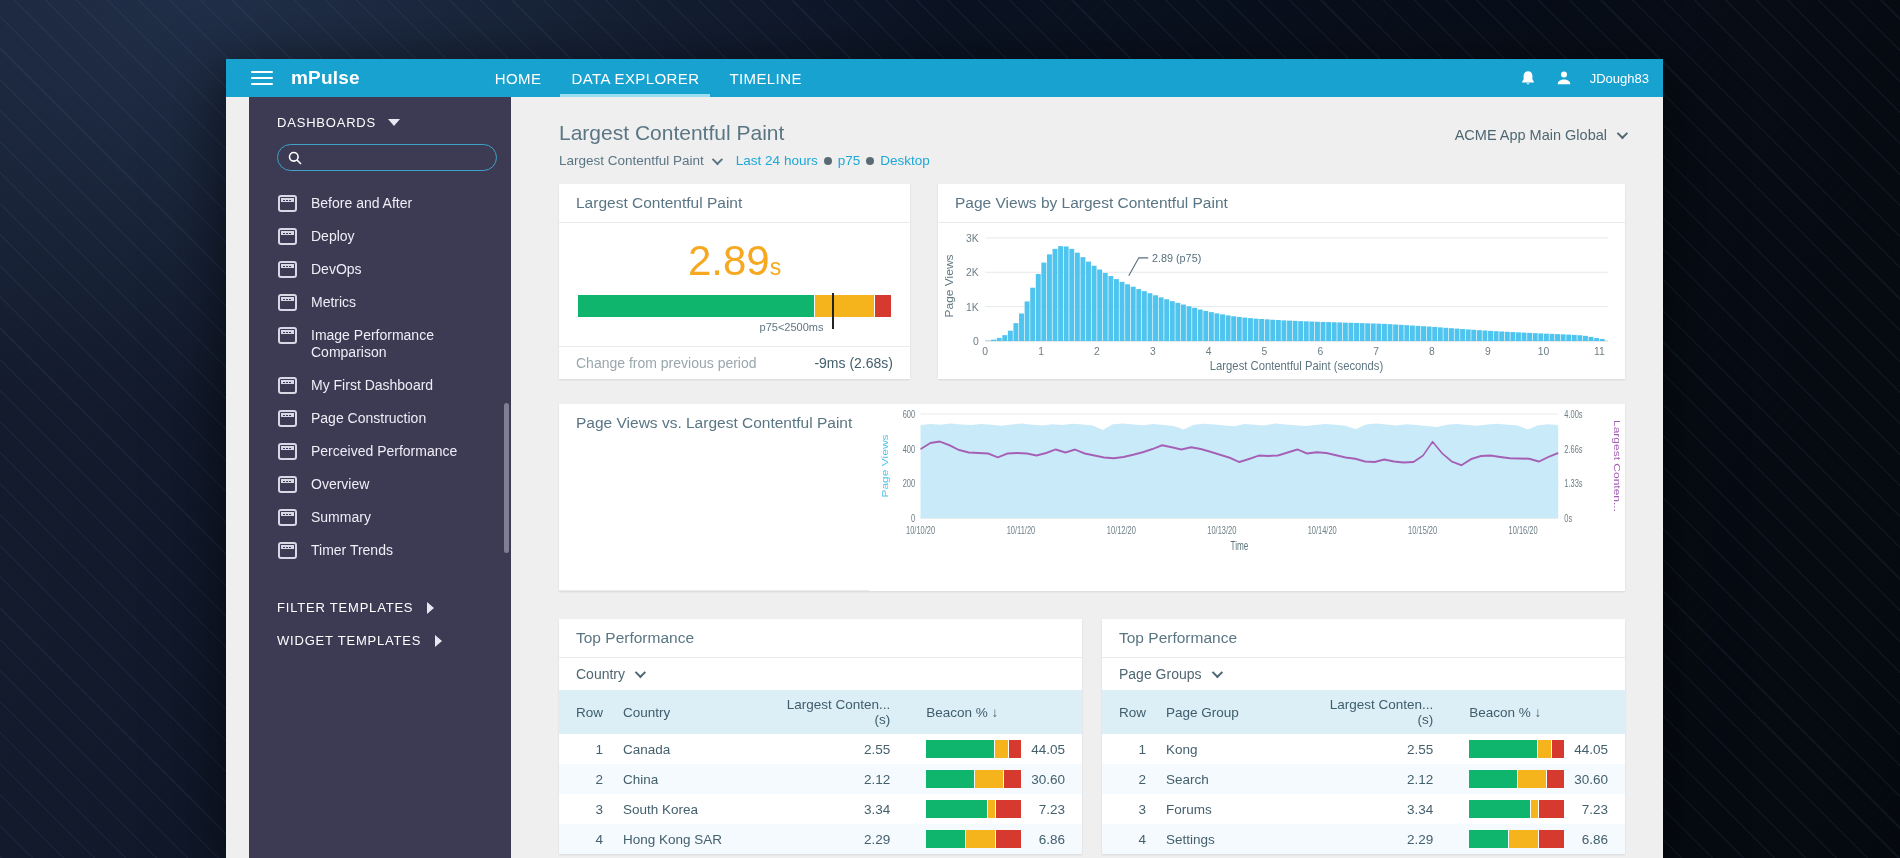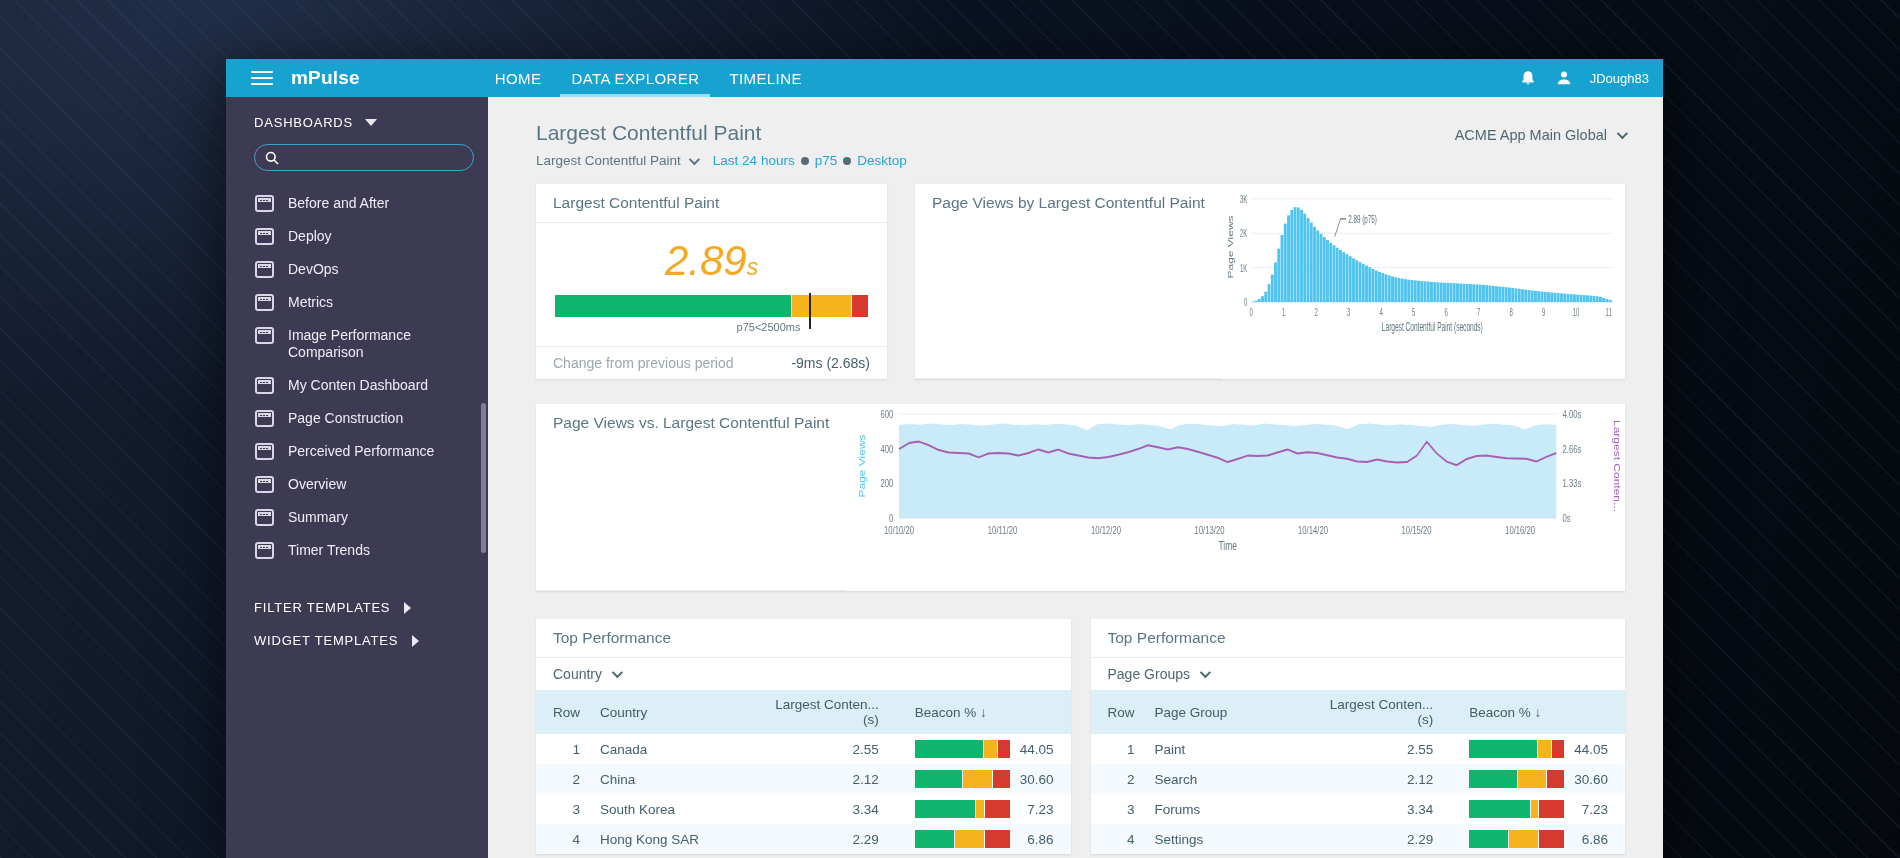--- a/index.html
+++ b/index.html
@@ -22,21 +22,21 @@
   .hamburger { width:22px; display:flex; flex-direction:column; justify-content:center; gap:4px; margin-left:25px; cursor:pointer; }
   .hamburger span { display:block; height:2px; background:#fff; border-radius:1px; }
   .brand { font-size:19px; font-weight:700; letter-spacing:0.2px; display:flex; align-items:center; margin-left:18px; }
   .topnav { display:flex; align-items:stretch; margin-left:120px; }
   .topnav .nav-item { display:flex; align-items:center; padding:0 15px; font-size:15px; letter-spacing:0.4px; position:relative; cursor:pointer; }
   .topnav .nav-item.active::after { content:""; position:absolute; left:4px; right:4px; bottom:0; height:3px; background:#9bdef2; }
   .topbar-right { margin-left:auto; display:flex; align-items:center; gap:16px; padding-right:14px; }
   .icon-btn { width:20px; height:20px; display:flex; align-items:center; justify-content:center; cursor:pointer; }
   .username { font-size:13px; }
   
-  .main { flex:1; display:flex; min-height:0; }
+  .main { flex:1; display:flex; min-height:0;padding-left:23px; }
   .sidebar { flex:0 0 247px; background:#3d3a54; color:#eceaf3; position:relative; padding-top:18px; }
   .sb-section { display:flex; align-items:center; gap:12px; padding:0 28px 14px 28px; font-size:13px; letter-spacing:0.8px; color:#fff; cursor:pointer; }
   .tri-down { width:0; height:0; border-left:6px solid transparent; border-right:6px solid transparent; border-top:7px solid #e9e7f1; }
   .tri-right { width:0; height:0; border-top:6px solid transparent; border-bottom:6px solid transparent; border-left:7px solid #e9e7f1; }
   .sb-search { margin:0 14px 10px 28px; height:27px; border:1px solid #3fa3c6; border-radius:14px; display:flex; align-items:center; padding:0 10px; gap:8px; }
   .sb-search input { flex:1; background:transparent; border:none; outline:none; color:#fff; font-size:13px; font-family:"Liberation Sans",sans-serif; }
   .sb-items { padding-top:6px; }
   .sb-item { display:flex; align-items:flex-start; gap:14px; padding:8px 16px 8px 29px; font-size:14px; line-height:17px; cursor:pointer; color:#efedf6; }
   .dash-icon { flex:0 0 19px; height:17px; border:2px solid #d9d6e6; border-radius:3px; position:relative; margin-top:0px; }
   .dash-icon::before { content:""; position:absolute; left:1px; right:1px; top:1px; height:4px; background:#d9d6e6; }
@@ -56,33 +56,33 @@
   .app-selector { margin-left:auto; display:flex; align-items:center; gap:10px; color:#4e6772; font-size:14.5px; cursor:pointer; padding-top:6px; }
   
   .row1 { display:flex; gap:28px; margin-top:16px; }
   .row2 { margin-top:25px; }
   .row3 { display:flex; gap:20px; margin-top:28px; }
   .card { background:#fff; box-shadow:0 1px 2px rgba(0,0,0,0.10); }
   .card-header { padding:10px 17px; font-size:15.5px; color:#5a7684; border-bottom:1px solid #e8ecee; }
   
   .lcp-card { flex:0 0 351px; height:195px; display:flex; flex-direction:column; }
   .lcp-body { flex:1; position:relative; }
-  .lcp-value { text-align:center; margin-top:14px; color:#f6a821; font-size:42px;font-style:italic; }
+  .lcp-value { text-align:center; margin-top:14px; color:#f6a821; font-size:42px; }
   .lcp-value .unit { font-size:23px; }
   .gauge-wrap { position:relative; margin:10px 19px 0 19px;text-decoration:underline; }
   .gauge { height:22px; display:flex; }
   .gauge .seg { height:100%; }
   .gauge .seg + .seg { margin-left:1px; }
   .gauge-marker { position:absolute; top:-2px; width:2px; height:36px; background:#222; }
   .gauge-label { position:absolute; top:26px; font-size:11px; color:#5f7680; transform:translateX(-100%); padding-right:8px; white-space:nowrap; }
   .lcp-footer { border-top:1px solid #e8ecee; display:flex; justify-content:space-between; align-items:center; padding:8px 17px; font-size:14px; }
   .lcp-footer .lbl { color:#9aa7ad; }
   .lcp-footer .val { color:#44606d; }
   
-  .hist-card { flex:1; height:195px; display:flex; flex-direction:row; }
+  .hist-card { flex:1; height:195px; display:flex; flex-direction:column; }
   .ts-card { height:187px; display:flex; flex-direction:row; }
   .chart-body { flex:1; padding:2px 4px 0 4px; }
   .chart-body svg { display:block; width:100%; }
   
   .table-card { flex:1; min-width:0; }
   .dim-row { display:flex; align-items:center; gap:10px; padding:8px 17px; font-size:14px; color:#4e6772; cursor:pointer; }
   .tp-table { width:100%; border-collapse:collapse; font-size:13.5px; color:#44606d; }
   .tp-table thead tr { background:#dceef6; }
   .tp-table th { font-weight:400; color:#3f5d6b; text-align:left; padding:7px 10px; }
   .tp-table td { padding:6px 10px; }
@@ -162,21 +162,21 @@
           <div class="sb-item">
             <span class="dash-icon"></span>
             <span>Metrics</span>
           </div>
           <div class="sb-item">
             <span class="dash-icon"></span>
             <span>Image Performance Comparison</span>
           </div>
           <div class="sb-item">
             <span class="dash-icon"></span>
-            <span>My Conten Dashboard</span>
+            <span>My First Dashboard</span>
           </div>
           <div class="sb-item">
             <span class="dash-icon"></span>
             <span>Page Construction</span>
           </div>
           <div class="sb-item">
             <span class="dash-icon"></span>
             <span>Perceived Performance</span>
           </div>
           <div class="sb-item">
@@ -505,21 +505,21 @@
                 <tr>
                   <th class="col-row">Row</th>
                   <th class="col-name">Page Group</th>
                   <th class="col-lcp">Largest Conten... (s)</th>
                   <th class="col-beacon" colspan="2">Beacon % ↓</th>
                 </tr>
               </thead>
               <tbody>
                 <tr>
                   <td class="cell-row">1</td>
-                  <td class="cell-name">Paint</td>
+                  <td class="cell-name">Kong</td>
                   <td class="cell-lcp">2.55</td>
                   <td class="cell-bar">
                     <div class="mini-bar">
                       <div class="seg" style="background: rgb(16, 181, 109); flex: 73 0 0px;"></div>
                       <div class="seg" style="background: rgb(245, 179, 28); flex: 14 0 0px;"></div>
                       <div class="seg" style="background: rgb(214, 57, 46); flex: 13 0 0px;"></div>
                     </div>
                   </td>
                   <td class="cell-beacon">44.05</td>
                 </tr>

